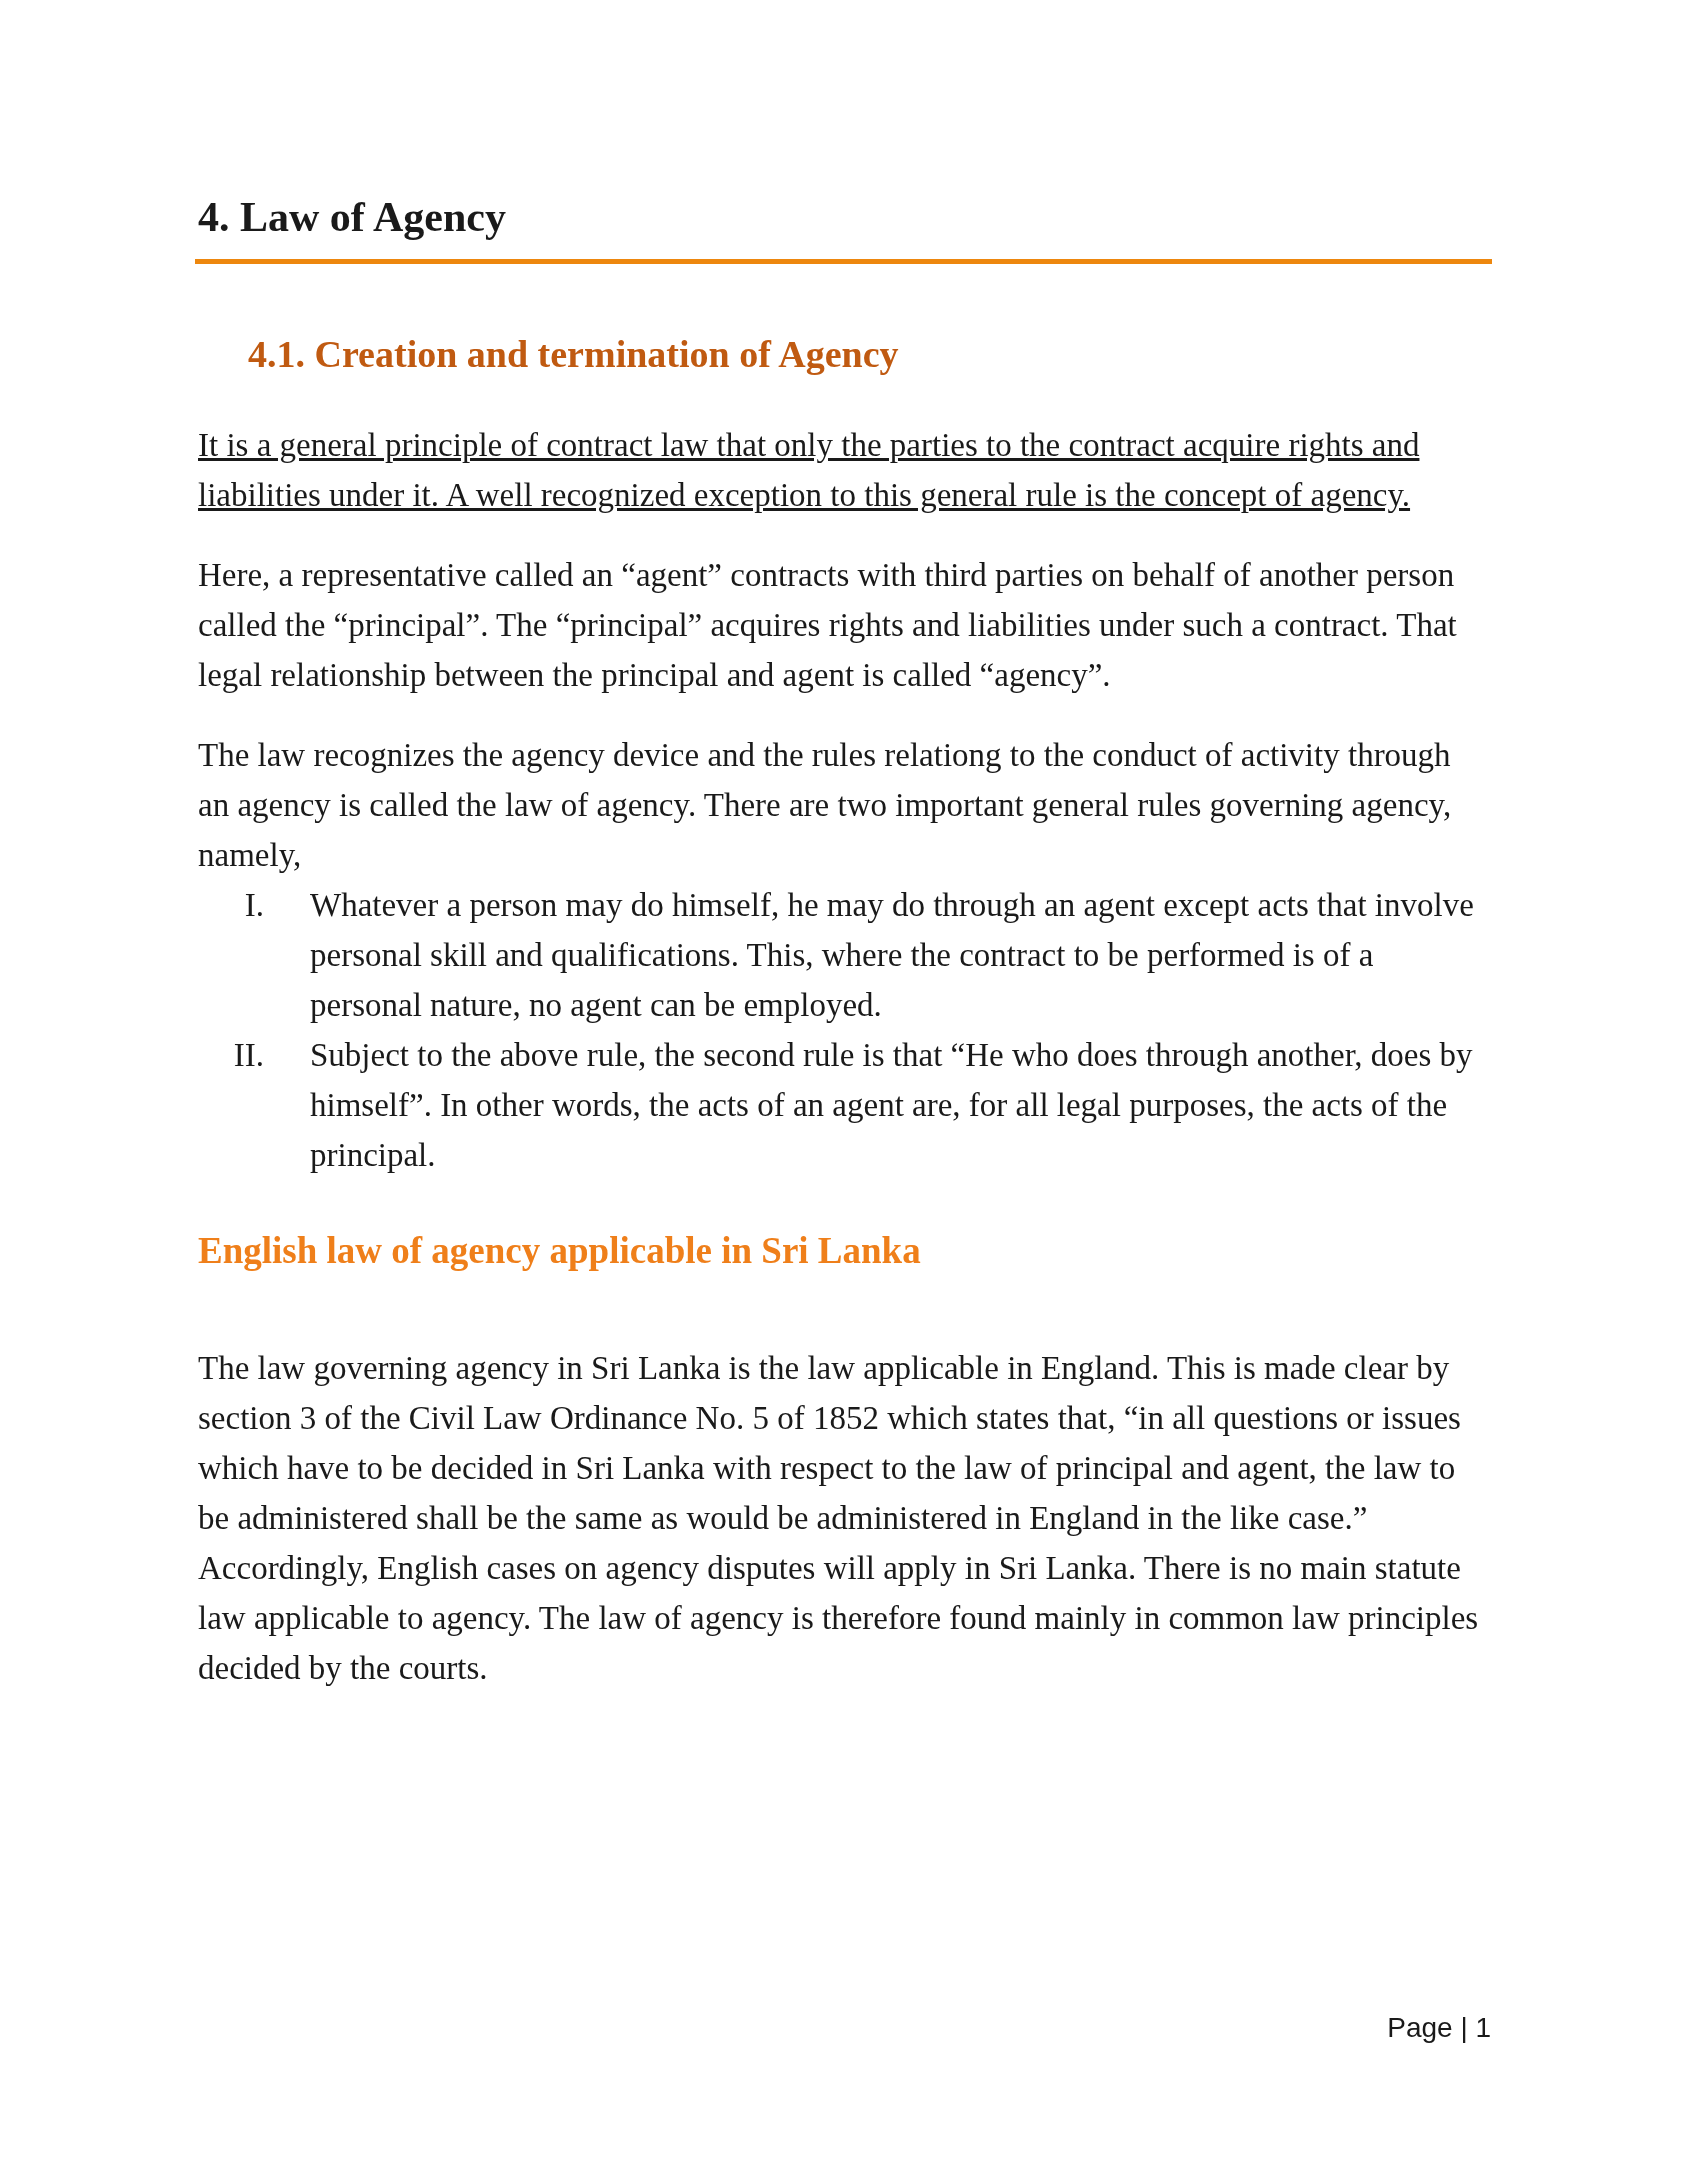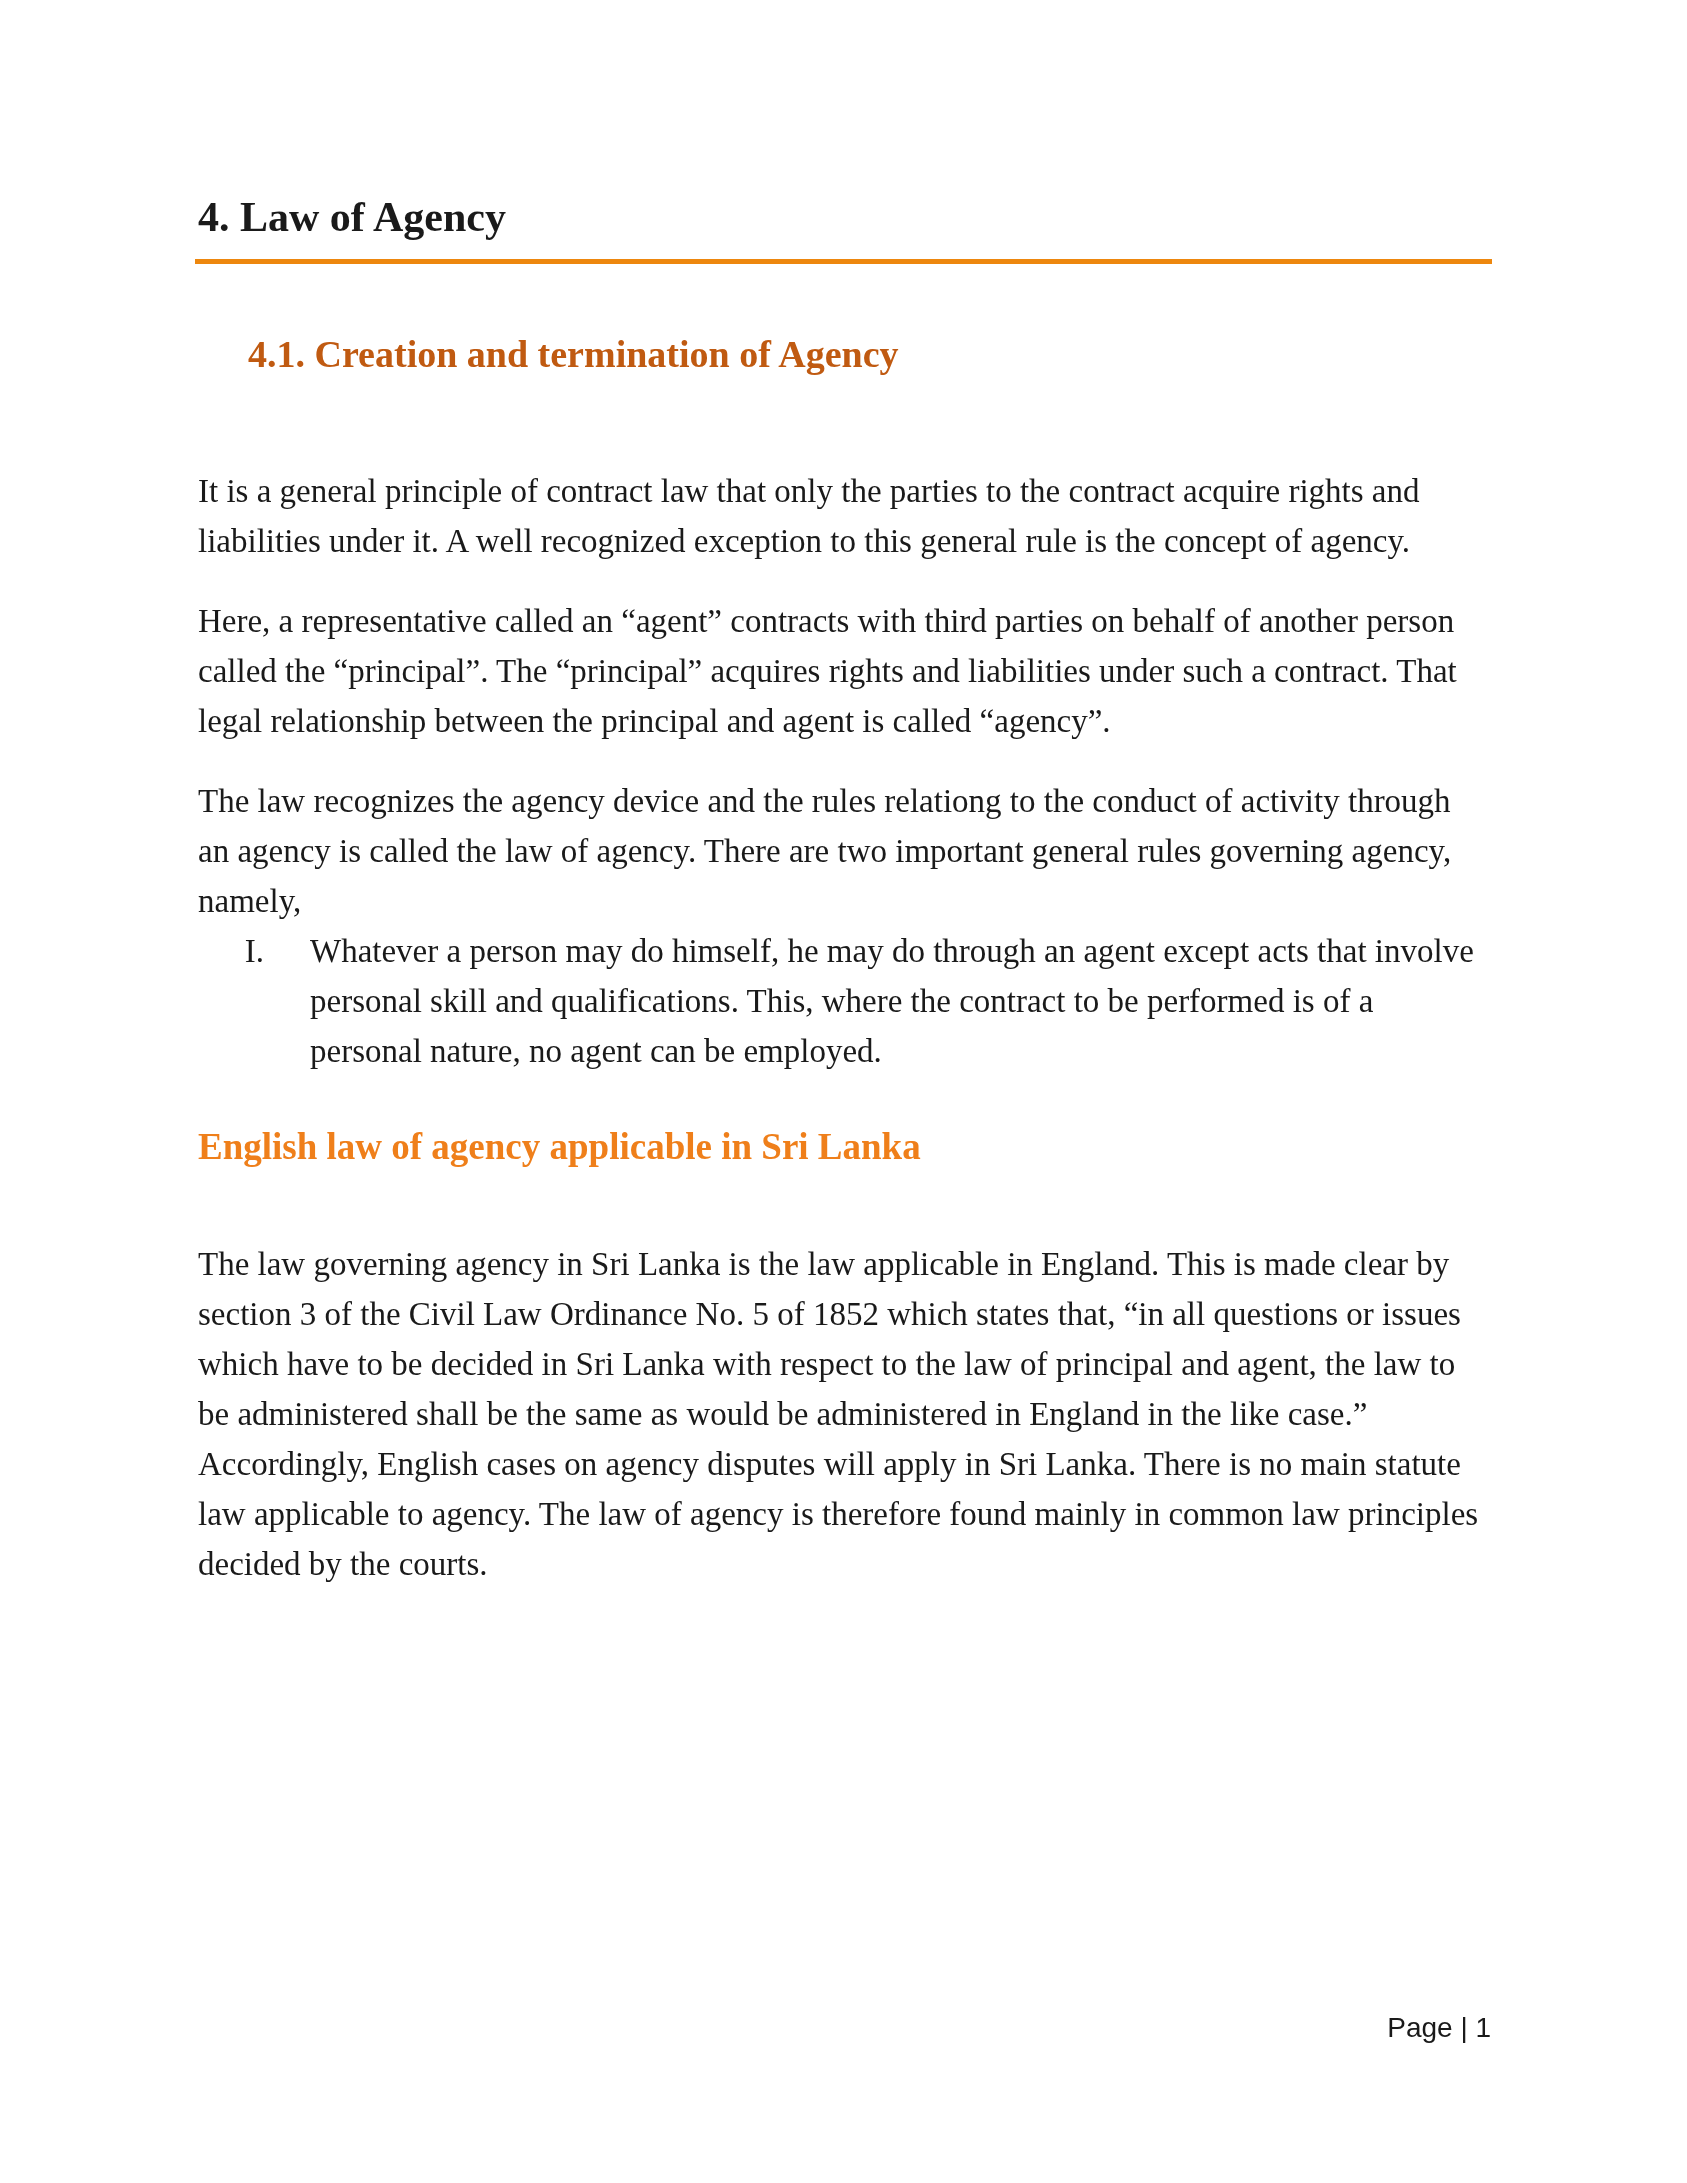--- a/index.html
+++ b/index.html
@@ -47,21 +47,22 @@
     font-weight: bold;
     line-height: 48px;
     color: var(--section, #C05A11);
   }
   .body-copy p {
     font-size: 33px;
     line-height: 50px;
     margin: 0 0 30px 0;
   }
   .body-copy p.first {
-    margin-top: 88px;
+    margin-top: 42px;
+    text-decoration: underline;
   }
   .body-copy p.tight {
     margin-bottom: 0;
   }
   .roman-item {
     display: flex;
     align-items: flex-start;
   }
   .roman-item .marker {
     flex: 0 0 66px;
@@ -120,20 +121,24 @@
       <p class="first">It is a general principle of contract law that only the parties to the contract acquire rights and liabilities under it. A well recognized exception to this general rule is the concept of agency.</p>
       <p>Here, a representative called an “agent” contracts with third parties on behalf of another person called the “principal”. The “principal” acquires rights and liabilities under such a contract. That legal relationship between the principal and agent is called “agency”.</p>
       <p class="tight">The law recognizes the agency device and the rules relationg to the conduct of activity through an agency is called the law of agency. There are two important general rules governing agency, namely,</p>
 
       <div class="roman-item">
         <div class="marker">I.</div>
         <div class="li-text">Whatever a person may do himself, he may do through an agent except acts that involve personal skill and qualifications. This, where the contract to be performed is of a personal nature, no agent can be employed.</div>
       </div>
 
 
+      <div class="roman-item">
+        <div class="marker">II.</div>
+        <div class="li-text">Subject to the above rule, the second rule is that “He who does through another, does by himself”. In other words, the acts of an agent are, for all legal purposes, the acts of the principal.</div>
+      </div>
 
       <div class="sub-heading">English law of agency applicable in Sri Lanka</div>
 
       <div class="closing">
         <p>The law governing agency in Sri Lanka is the law applicable in England. This is made clear by section 3 of the Civil Law Ordinance No. 5 of 1852 which states that, “in all questions or issues which have to be decided in Sri Lanka with respect to the law of principal and agent, the law to be administered shall be the same as would be administered in England in the like case.” Accordingly, English cases on agency disputes will apply in Sri Lanka. There is no main statute law applicable to agency. The law of agency is therefore found mainly in common law principles decided by the courts.</p>
       </div>
     </div>
 
   </div>
 

